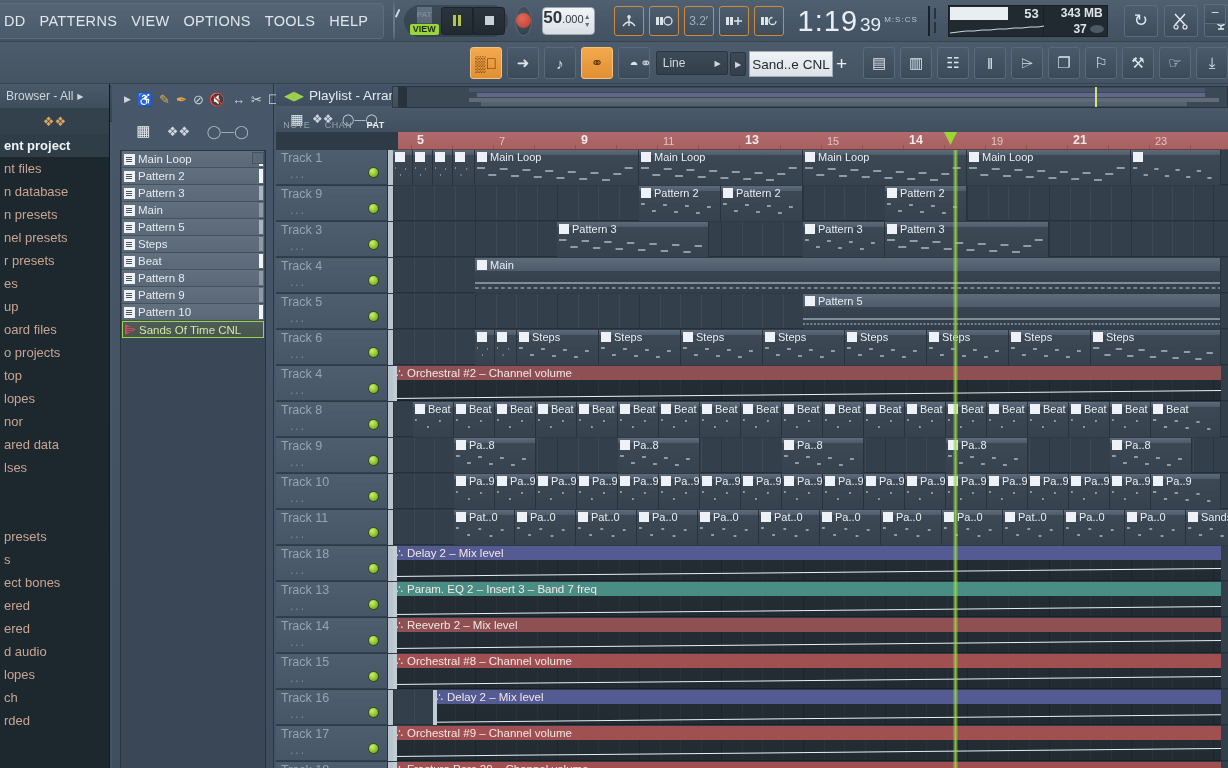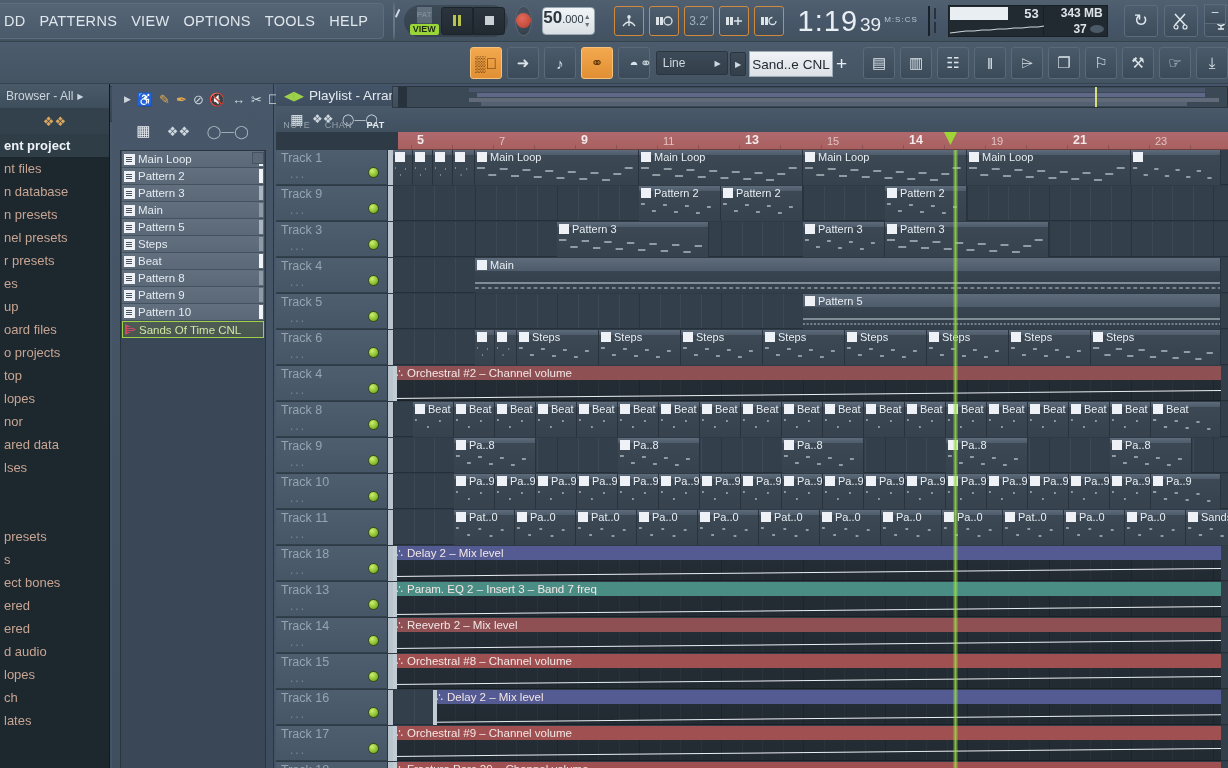--- a/index.html
+++ b/index.html
@@ -456,21 +456,21 @@
         <div class="bitem blank"></div>
         <div class="bitem blank"></div>
         <div class="bitem">presets</div>
         <div class="bitem">s</div>
         <div class="bitem">ect bones</div>
         <div class="bitem">ered</div>
         <div class="bitem">ered</div>
         <div class="bitem">d audio</div>
         <div class="bitem">lopes</div>
         <div class="bitem">ch</div>
-        <div class="bitem">lates</div>
+        <div class="bitem">rded</div>
       </div>
   </div>
 
   <div class="patpanel">
     <div class="patrow1">
       <span style="font-size:9px;">▶</span>
       <span>♿</span>
       <span style="color:#e0a94f;">✎</span>
       <span style="color:#e0a94f;">✒</span>
       <span>⊘</span>

